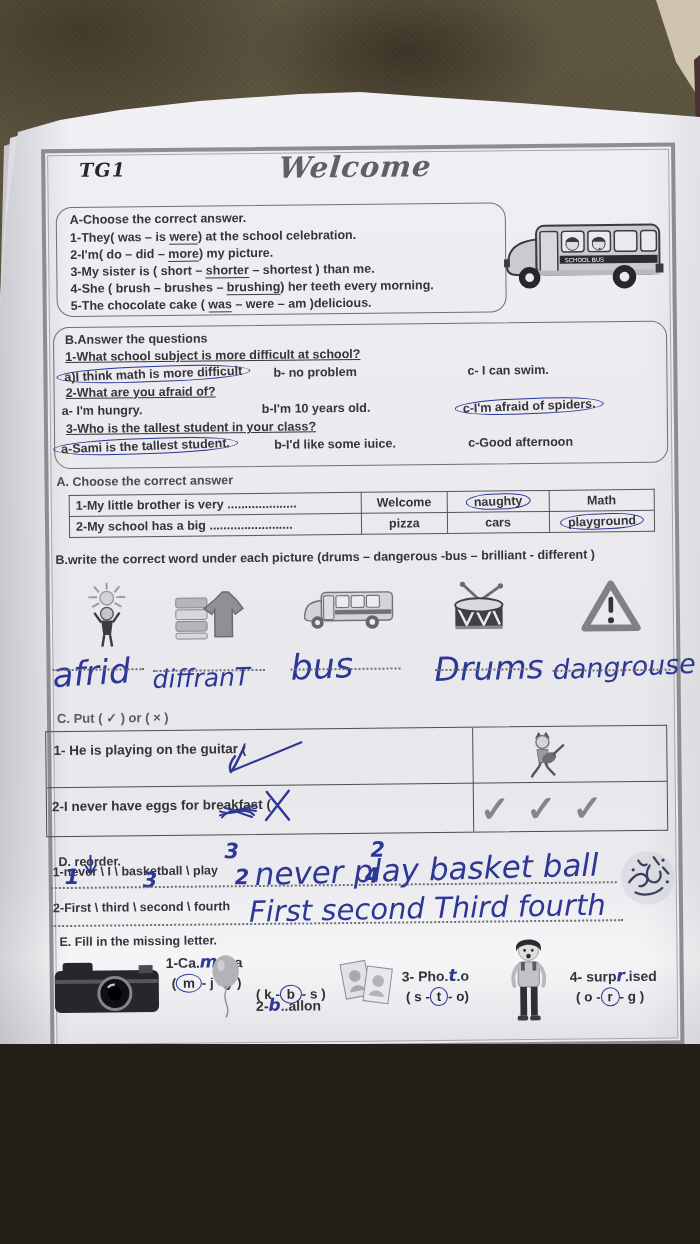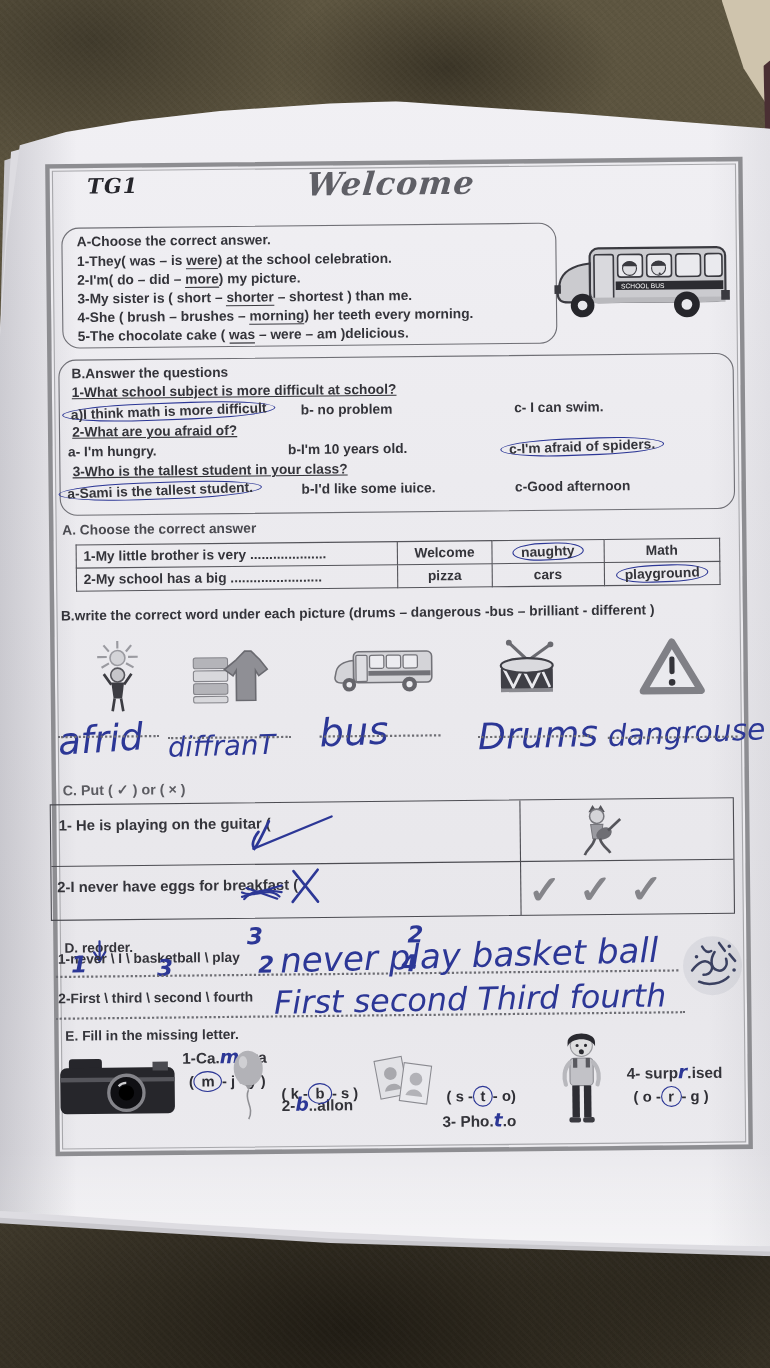--- a/index.html
+++ b/index.html
@@ -1,16 +1,16 @@
 <!DOCTYPE html>
 <html><head>
 <meta charset="utf-8">
 <style>
   html,body{margin:0;padding:0;background:#23201a;}
-  .stage{position:relative;width:700px;height:1244px;overflow:hidden;font-family:"Liberation Sans",sans-serif;}
+  .stage{position:relative;width:700px;height:1044px;overflow:hidden;font-family:"Liberation Sans",sans-serif;}
   
   .couch{position:absolute;inset:0;
     background:
       radial-gradient(240px 130px at 58% 5%, rgba(30,26,18,.55), transparent 65%),
       radial-gradient(320px 190px at 12% 3%, rgba(30,27,20,.45), transparent 65%),
       radial-gradient(520px 260px at 45% 97%, rgba(18,15,10,.65), transparent 72%),
       radial-gradient(300px 200px at 95% 92%, rgba(25,22,16,.5), transparent 70%),
       linear-gradient(180deg,#5d5540 0%,#574f3b 30%,#4c4636 62%,#393326 100%);}
   .grain{position:absolute;inset:0;opacity:.5;background:
       repeating-linear-gradient(47deg, rgba(255,255,255,.035) 0 2px, transparent 2px 5px),
@@ -84,21 +84,21 @@
   <div class="content">
     <div class="frame"></div>
     <div class="code">TG1</div>
     <div class="title">Welcome</div>
 
     <div class="box boxA"></div>
     <div class="line h1" style="left:74px;top:210px;">A-Choose the correct answer.</div>
     <div class="line" style="left:74px;top:228px;"><span>1-They( was – is  </span><span class="ansu">were</span><span>) at the school celebration.</span></div>
     <div class="line" style="left:74px;top:245px;"><span>2-I'm( do – did – </span><span class="ansu">more</span><span>)  my picture.</span></div>
     <div class="line" style="left:74px;top:262px;"><span>3-My sister is ( short – </span><span class="ansu">shorter</span><span> – shortest ) than me.</span></div>
-    <div class="line" style="left:74px;top:279px;"><span>4-She ( brush – brushes – </span><span class="ansu">morning</span><span>) her teeth every morning.</span></div>
+    <div class="line" style="left:74px;top:279px;"><span>4-She ( brush – brushes – </span><span class="ansu">brushing</span><span>) her teeth every morning.</span></div>
     <div class="line" style="left:74px;top:296px;"><span>5-The chocolate cake ( </span><span class="ansu">was</span><span> – were – am )delicious.</span></div>
 
     <svg style="left:502px;top:218px;" width="168" height="88" viewBox="0 0 170 90">
       <rect x="38" y="10" width="126" height="50" rx="8" fill="#cbcbcf" stroke="#3a3a40" stroke-width="2"></rect>
       <path d="M38 24 C20 26 12 32 10 42 L8 52 C8 58 12 60 18 60 L38 60 Z" fill="#cbcbcf" stroke="#3a3a40" stroke-width="2"></path>
       <rect x="5" y="44" width="6" height="8" fill="#3a3a40"></rect>
       <rect x="42" y="16" width="18" height="42" rx="2" fill="#d9d9dd" stroke="#3a3a40" stroke-width="1.5"></rect>
       <rect x="64" y="16" width="23" height="21" rx="3" fill="#eaeaee" stroke="#3a3a40" stroke-width="1.5"></rect>
       <rect x="91" y="16" width="23" height="21" rx="3" fill="#eaeaee" stroke="#3a3a40" stroke-width="1.5"></rect>
       <rect x="118" y="16" width="23" height="21" rx="3" fill="#eaeaee" stroke="#3a3a40" stroke-width="1.5"></rect>
@@ -311,21 +311,21 @@
           <rect x="4" y="8" width="26" height="36" fill="#e2e2e6" stroke="#8a8a90"></rect>
           <circle cx="17" cy="22" r="6" fill="#a8a8ad"></circle>
           <path d="M9 38 C11 30 23 30 25 38 Z" fill="#a8a8ad"></path>
         </g>
       <g transform="rotate(8 38 34)">
           <rect x="26" y="14" width="26" height="36" fill="#e9e9ed" stroke="#8a8a90"></rect>
           <circle cx="39" cy="28" r="6" fill="#b2b2b7"></circle>
           <path d="M31 44 C33 36 45 36 47 44 Z" fill="#b2b2b7"></path>
         </g>
     </svg>
-    <div class="line h1" style="left:398px;top:966px;font-size:14px;margin-top:44px;"><span>3- Pho.</span><span class="handletter">t</span><span>.o</span></div>
+    <div class="line h1" style="left:398px;top:966px;font-size:14px;"><span>3- Pho.</span><span class="handletter">t</span><span>.o</span></div>
     <div class="line opt" style="left:402px;top:990px;"><span>( s - </span><span class="lcirc">t</span><span> - o)</span></div>
 
     <svg style="left:500px;top:934px;" width="50" height="96" viewBox="0 0 52 100">
       <circle cx="26" cy="19" r="10.5" fill="#dededf" stroke="#9a9a9f"></circle>
       <path d="M13 16 C13 5 39 5 39 16 L39 20 C35 11 17 11 13 20 Z" fill="#2a2a30"></path>
       <circle cx="22" cy="19" r="1.5" fill="#2a2a30"></circle>
         <circle cx="30" cy="19" r="1.5" fill="#2a2a30"></circle>
       <circle cx="26" cy="25" r="2.4" fill="#2a2a30"></circle>
       <rect x="15" y="31" width="22" height="26" rx="4" fill="#c2c2c7" stroke="#8a8a90"></rect>
       <rect x="18" y="31" width="4" height="9" fill="#5a5a60"></rect>

